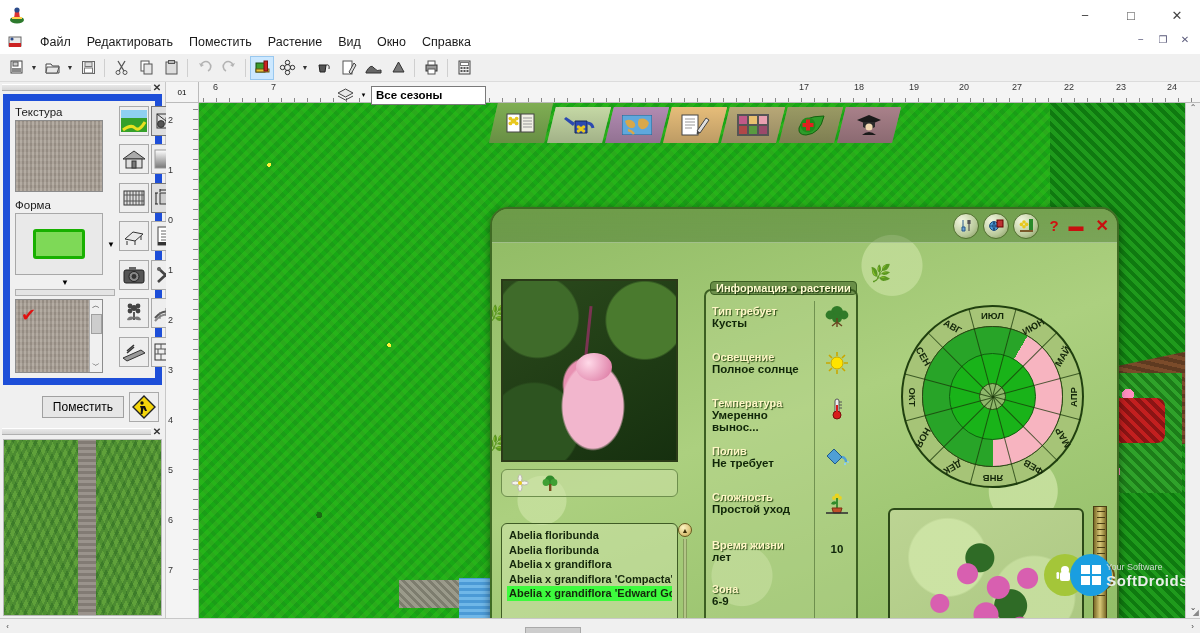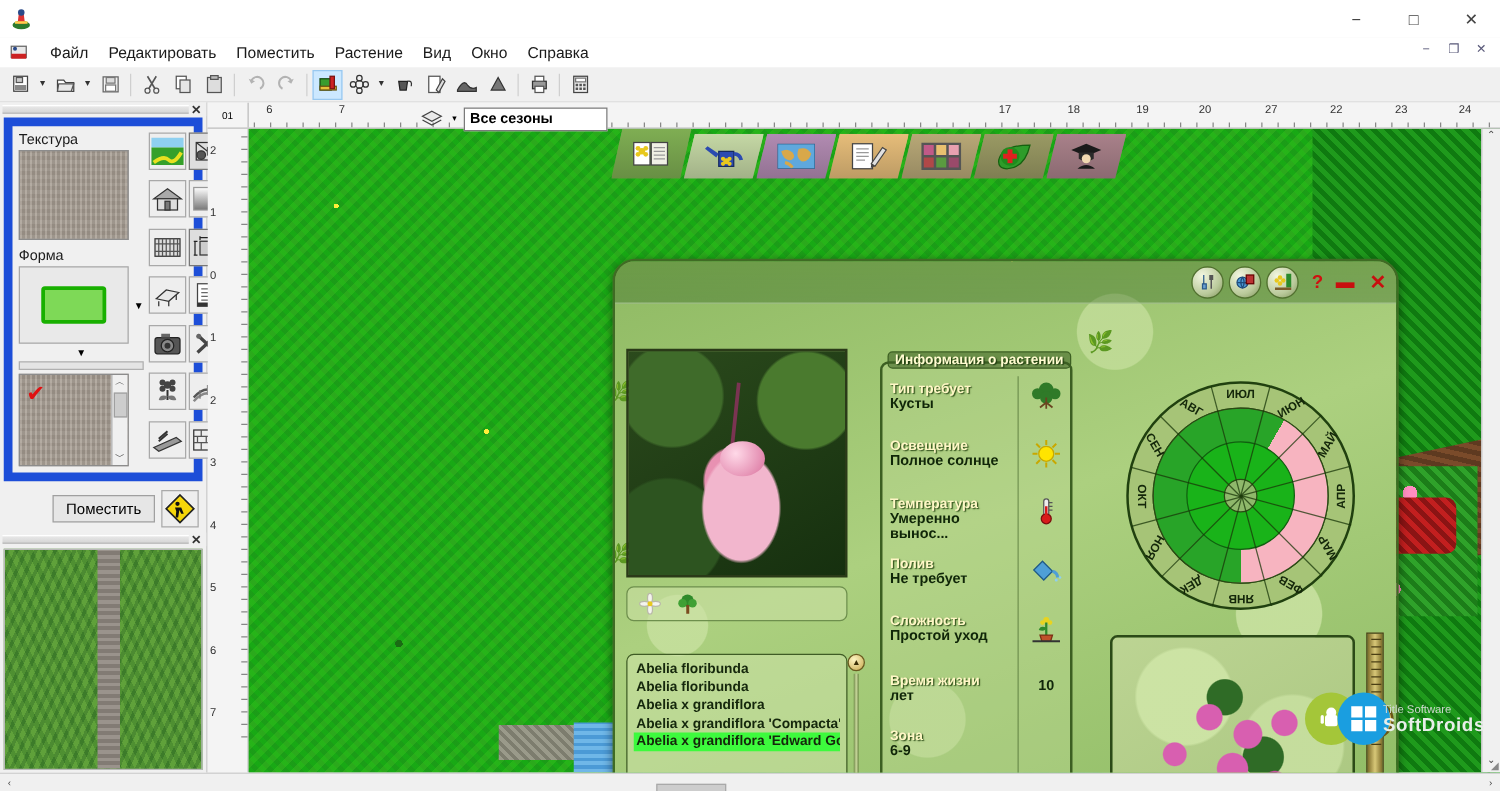--- a/index.html
+++ b/index.html
@@ -1118,21 +1118,21 @@
             </div>
             <div class="win">
               <div class="wintiles">
                   <i></i>
                   <i></i>
                   <i></i>
                   <i></i>
                 </div>
             </div>
             <div class="wtxt">
-              <span class="w1">Title Software</span>
+              <span class="w1">Your Software</span>
               <span class="w2">SoftDroids</span>
             </div>
           </div>
         </div>
       </div>
 
       <div class="seasonbar">
         <span class="sicon">
           <svg width="19" height="19" viewBox="0 0 19 19">
               <path d="M9.5 3 L17 7 L9.5 11 L2 7 Z" fill="#e9e9e9" stroke="#444"></path>

